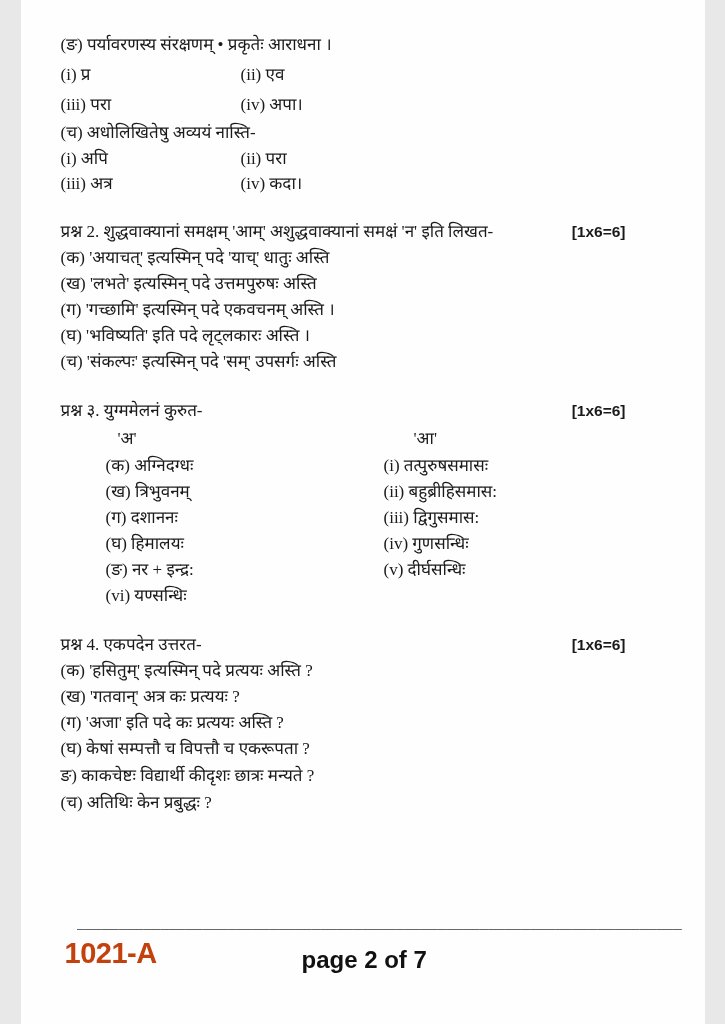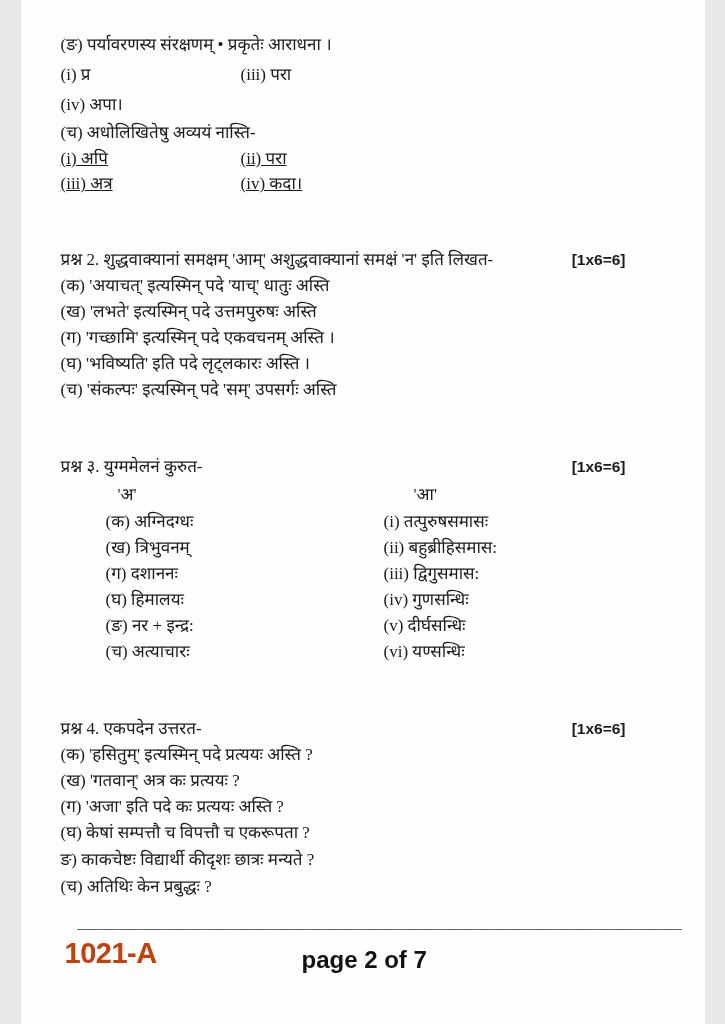--- a/index.html
+++ b/index.html
@@ -19,35 +19,35 @@
   .content {
     position: absolute;
     left: 40px;
     top: 30px;
     width: 565px;
     font-size: 17px;
   }
   .line { line-height: 26px; white-space: nowrap; }
   .lh30 { line-height: 30px; }
   .lh27 { line-height: 27px; }
-  .lh25 { line-height: 25px; text-decoration: underline; }
+  .lh25 { line-height: 25px; }
 
   .opt-grid {
     display: grid;
     grid-template-columns: 180px 1fr;
   }
   .opt-grid .cell { white-space: nowrap; }
 
   .q-heading {
     display: flex;
     justify-content: space-between;
     align-items: baseline;
     line-height: 27px;
   }
-  .q-heading .htext { white-space: nowrap; margin-top: 28px; }
+  .q-heading .htext { white-space: nowrap; }
   .marks {
     font-family: "Liberation Sans", "DejaVu Sans", sans-serif;
     font-weight: bold;
     font-size: 15.5px;
     white-space: nowrap;
   }
   .sec-gap { margin-top: 22px; }
 
   .match-row {
     display: grid;
@@ -99,20 +99,21 @@
 </head>
 <body>
 
 <div class="page">
   <div class="content">
 
     <div>
       <div class="line lh30">(ङ) पर्यावरणस्य संरक्षणम् • प्रकृतेः आराधना ।</div>
       <div class="opt-grid">
         <div class="cell lh30">(i) प्र</div>
+        <div class="cell lh30">(ii) एव</div>
         <div class="cell lh30">(iii) परा</div>
         <div class="cell lh30">(iv) अपा।</div>
       </div>
       <div class="line">(च) अधोलिखितेषु अव्ययं नास्ति-</div>
       <div class="opt-grid">
         <div class="cell lh25">(i) अपि</div>
         <div class="cell lh25">(ii) परा</div>
         <div class="cell lh25">(iii) अत्र</div>
         <div class="cell lh25">(iv) कदा।</div>
       </div>
@@ -153,21 +154,20 @@
       </div>
       <div class="match-row">
         <div class="cell">(घ) हिमालयः</div>
         <div class="cell">(iv) गुणसन्धिः</div>
       </div>
       <div class="match-row">
         <div class="cell">(ङ) नर + इन्द्र:</div>
         <div class="cell">(v) दीर्घसन्धिः</div>
       </div>
       <div class="match-row">
-        <div class="cell">(च) अत्याचारः</div>
         <div class="cell">(vi) यण्सन्धिः</div>
       </div>
     </div>
 
     <div class="sec-gap">
       <div class="q-heading">
         <span class="htext">प्रश्न 4. एकपदेन उत्तरत-</span>
         <span class="marks">[1x6=6]</span>
       </div>
       <div class="line">(क) 'हसितुम्' इत्यस्मिन् पदे प्रत्ययः अस्ति ?</div>

